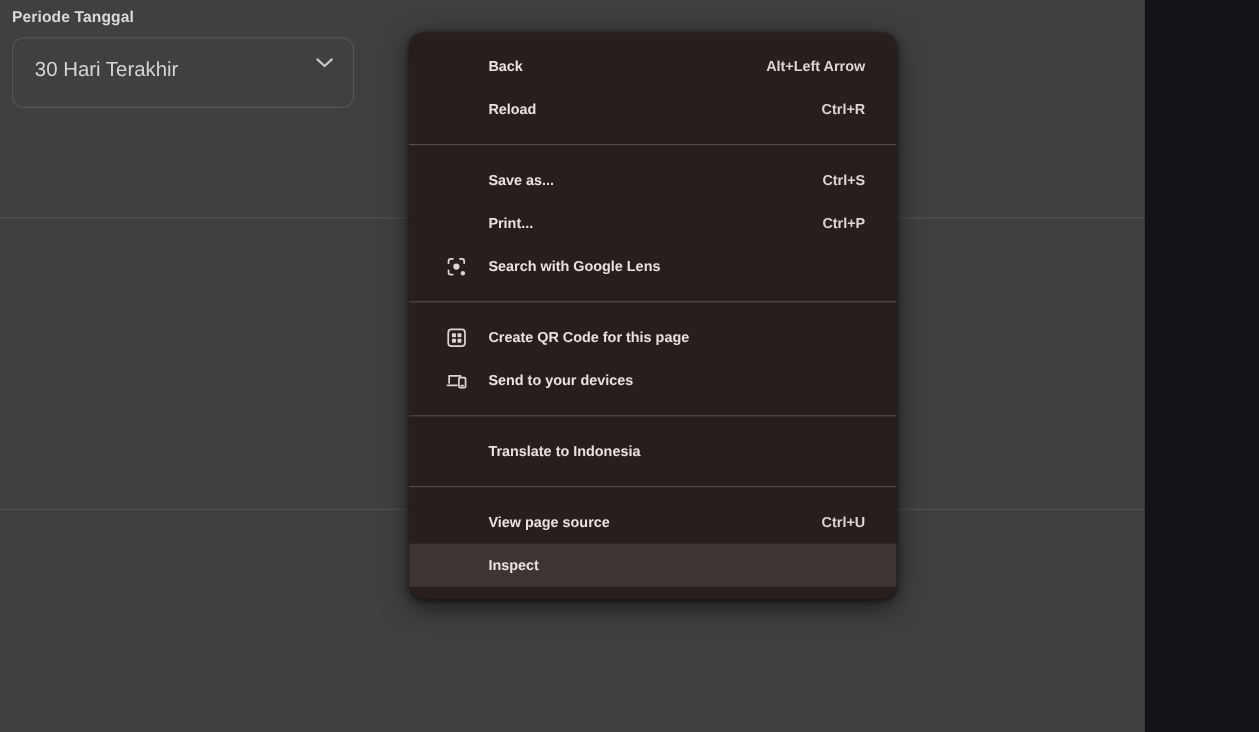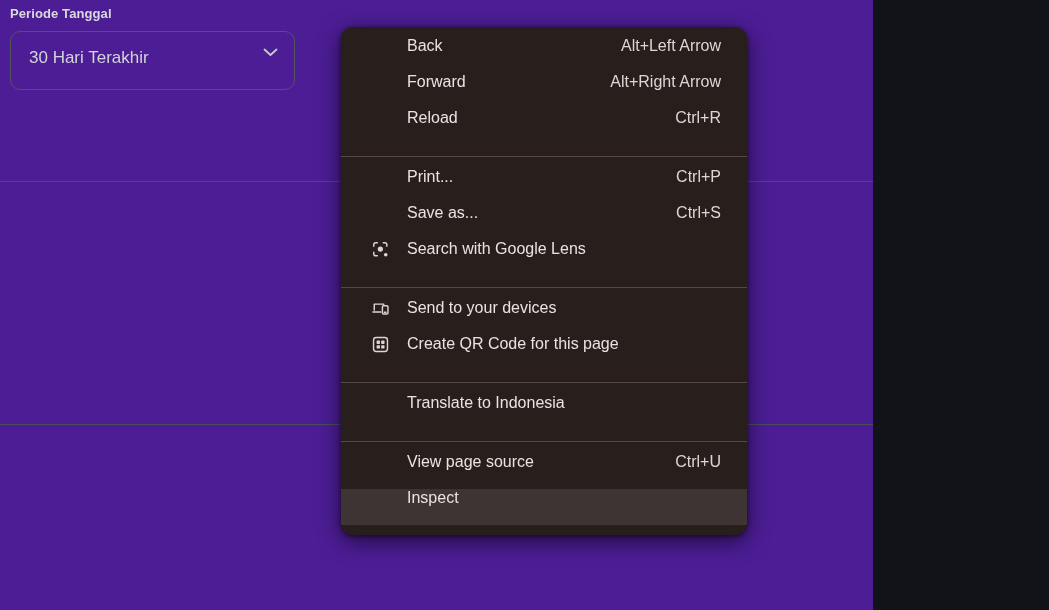--- a/index.html
+++ b/index.html
@@ -1,18 +1,18 @@
 <!DOCTYPE html>
 <html><head>
 <meta charset="utf-8">
 <style>
   html,body{margin:0;padding:0;background:#121318;}
   #screen{
-    position:relative;width:873px;height:610px;overflow:hidden;
-    background:#4c1d95;font-family:"Liberation Sans",sans-serif;
+    position:relative;width:954px;height:610px;overflow:hidden;
+    background:#404040;font-family:"Liberation Sans",sans-serif;
     -webkit-font-smoothing:antialiased;
   }
   
   .filter-label{
     position:absolute;left:10px;top:6px;font-size:13px;font-weight:700;
     color:#d8dade;letter-spacing:.1px;
   }
   .dropdown{
     position:absolute;left:10px;top:31px;width:249px;height:41px;
     border:1px solid #54555b;border-radius:10px;display:flex;align-items:flex-start;
@@ -39,22 +39,22 @@
   .rrow.dimmed .hex{fill:#4a4c50;stroke:#8e9094;}
   .rrow.dimmed .sq{fill:#9fa1a5;}
 
   
   .cmenu{
     position:absolute;left:341px;top:27px;width:406px;box-sizing:border-box;
     background:#281f1d;border-radius:12px;padding:10px 0;z-index:5;
     box-shadow:0 6px 22px rgba(0,0,0,.6),0 1px 4px rgba(0,0,0,.5);
   }
   .mi{
-    height:36px;display:flex;align-items:flex-start;
-    padding:0 26px 0 30px;font-size:16px;color:#e8e3e1;cursor:default;
+    height:36px;display:flex;align-items:center;
+    padding:0 26px 0 30px;font-size:12px;color:#e8e3e1;cursor:default;font-weight:bold;
   }
   .mi .slot{width:36px;flex:0 0 36px;display:flex;align-items:center;}
   .mi .slot svg{display:block;}
   .mi .mlabel{white-space:nowrap;}
   .mi .shortcut{margin-left:auto;color:#dcd7d5;white-space:nowrap;}
   .mi.highlight{background:#3e3433;}
   .msep{height:1px;background:#554948;margin:11px 0;}
 </style>
 </head>
 <body>
@@ -133,73 +133,68 @@
   </div>
 
   <div class="cmenu">
       <div class="mi">
         <span class="slot"></span>
         <span class="mlabel">Back</span>
         <span class="shortcut">Alt+Left Arrow</span>
       </div>
       <div class="mi">
         <span class="slot"></span>
-        <span class="mlabel">Forward</span>
-        <span class="shortcut">Alt+Right Arrow</span>
-      </div>
-      <div class="mi">
-        <span class="slot"></span>
         <span class="mlabel">Reload</span>
         <span class="shortcut">Ctrl+R</span>
       </div>
       <div class="msep"></div>
       <div class="mi">
         <span class="slot"></span>
+        <span class="mlabel">Save as...</span>
+        <span class="shortcut">Ctrl+S</span>
+      </div>
+      <div class="mi">
+        <span class="slot"></span>
         <span class="mlabel">Print...</span>
         <span class="shortcut">Ctrl+P</span>
-      </div>
-      <div class="mi">
-        <span class="slot"></span>
-        <span class="mlabel">Save as...</span>
-        <span class="shortcut">Ctrl+S</span>
       </div>
       <div class="mi">
         <span class="slot">
           <svg width="19" height="19" viewBox="0 0 24 24">
             <path fill="none" stroke="#dcd7d5" stroke-width="1.8" stroke-linecap="round" stroke-linejoin="round" d="M8 3.5H6A2.5 2.5 0 0 0 3.5 6v2M15.5 3.5h2A2.5 2.5 0 0 1 20 6v2M3.5 15.5v2A2.5 2.5 0 0 0 6 20h2"></path>
             <circle cx="11.8" cy="11.5" r="3.3" fill="#dcd7d5"></circle>
             <circle cx="18.6" cy="18.6" r="2.3" fill="#dcd7d5"></circle>
           </svg>
         </span>
         <span class="mlabel">Search with Google Lens</span>
       </div>
       <div class="msep"></div>
-      <div class="mi">
-        <span class="slot">
-          <svg width="20" height="19" viewBox="0 0 24 24">
-            <path fill="none" stroke="#dcd7d5" stroke-width="1.8" stroke-linecap="round" stroke-linejoin="round" d="M3.5 14V6.5h12V7"></path>
-            <path fill="none" stroke="#dcd7d5" stroke-width="1.8" stroke-linecap="round" stroke-linejoin="round" d="M1.8 16.5h10"></path>
-            <rect x="13.8" y="8.5" width="7" height="10.5" rx="1.4" fill="#281f1d" stroke="#dcd7d5" stroke-width="1.8"></rect>
-            <path fill="none" stroke="#dcd7d5" stroke-width="1.8" stroke-linecap="round" stroke-linejoin="round" d="M16.3 16.8h2"></path>
-          </svg>
-        </span>
-        <span class="mlabel">Send to your devices</span>
-      </div>
       <div class="mi">
         <span class="slot">
           <svg width="19" height="19" viewBox="0 0 24 24">
             <rect x="3.2" y="3.2" width="17.6" height="17.6" rx="3.4" fill="none" stroke="#dcd7d5" stroke-width="1.8"></rect>
             <rect x="7.1" y="7.1" width="4.2" height="4.2" rx="0.8" fill="#dcd7d5"></rect>
             <rect x="12.9" y="7.1" width="4.2" height="4.2" rx="0.8" fill="#dcd7d5"></rect>
             <rect x="7.1" y="12.9" width="4.2" height="4.2" rx="0.8" fill="#dcd7d5"></rect>
             <rect x="12.9" y="12.9" width="4.2" height="4.2" rx="0.8" fill="#dcd7d5"></rect>
           </svg>
         </span>
         <span class="mlabel">Create QR Code for this page</span>
       </div>
+      <div class="mi">
+        <span class="slot">
+          <svg width="20" height="19" viewBox="0 0 24 24">
+            <path fill="none" stroke="#dcd7d5" stroke-width="1.8" stroke-linecap="round" stroke-linejoin="round" d="M3.5 14V6.5h12V7"></path>
+            <path fill="none" stroke="#dcd7d5" stroke-width="1.8" stroke-linecap="round" stroke-linejoin="round" d="M1.8 16.5h10"></path>
+            <rect x="13.8" y="8.5" width="7" height="10.5" rx="1.4" fill="#281f1d" stroke="#dcd7d5" stroke-width="1.8"></rect>
+            <path fill="none" stroke="#dcd7d5" stroke-width="1.8" stroke-linecap="round" stroke-linejoin="round" d="M16.3 16.8h2"></path>
+          </svg>
+        </span>
+        <span class="mlabel">Send to your devices</span>
+      </div>
       <div class="msep"></div>
       <div class="mi">
         <span class="slot"></span>
         <span class="mlabel">Translate to Indonesia</span>
       </div>
       <div class="msep"></div>
       <div class="mi">
         <span class="slot"></span>
         <span class="mlabel">View page source</span>
         <span class="shortcut">Ctrl+U</span>

